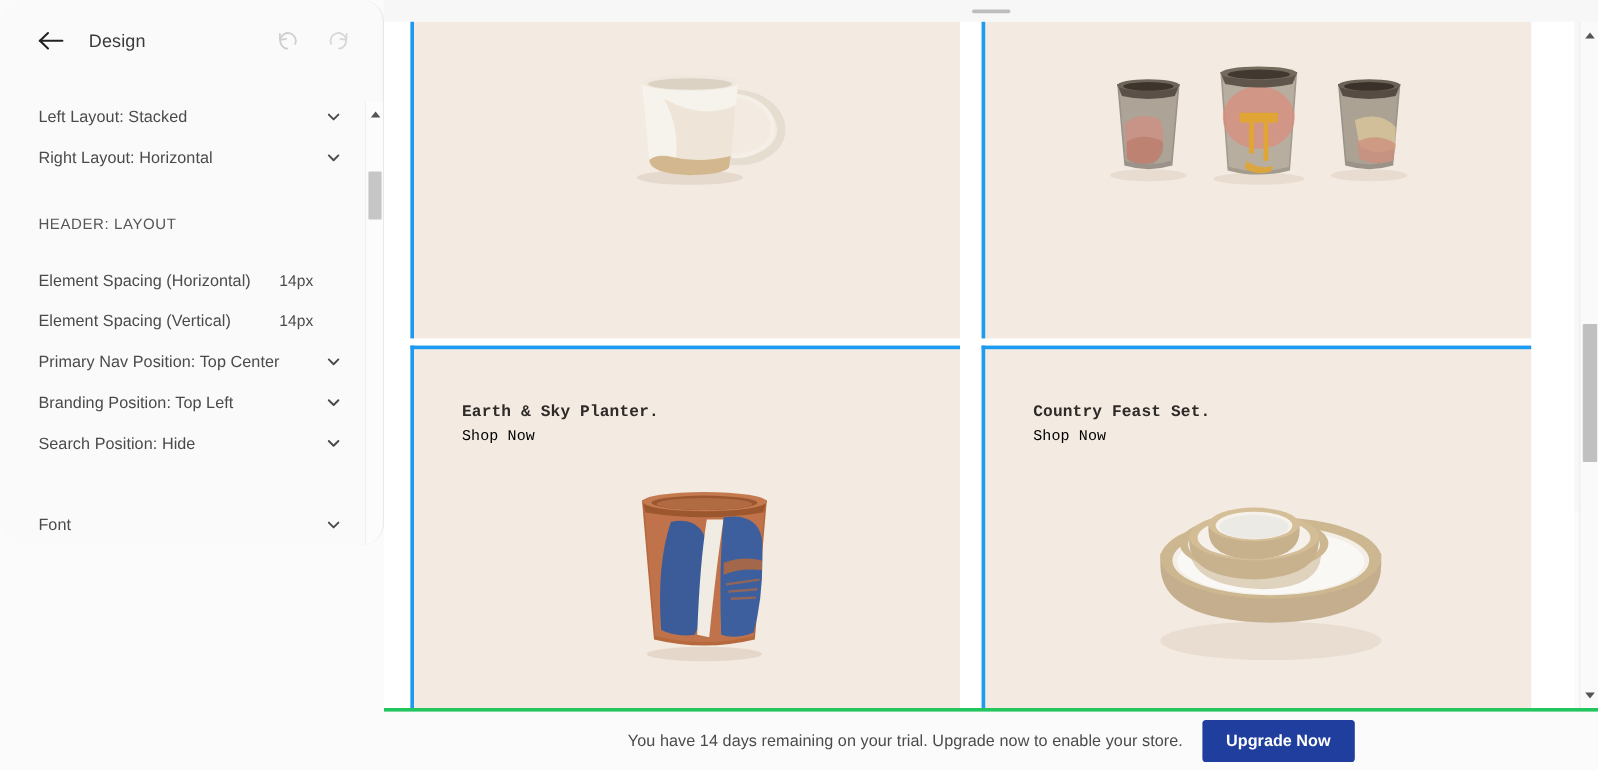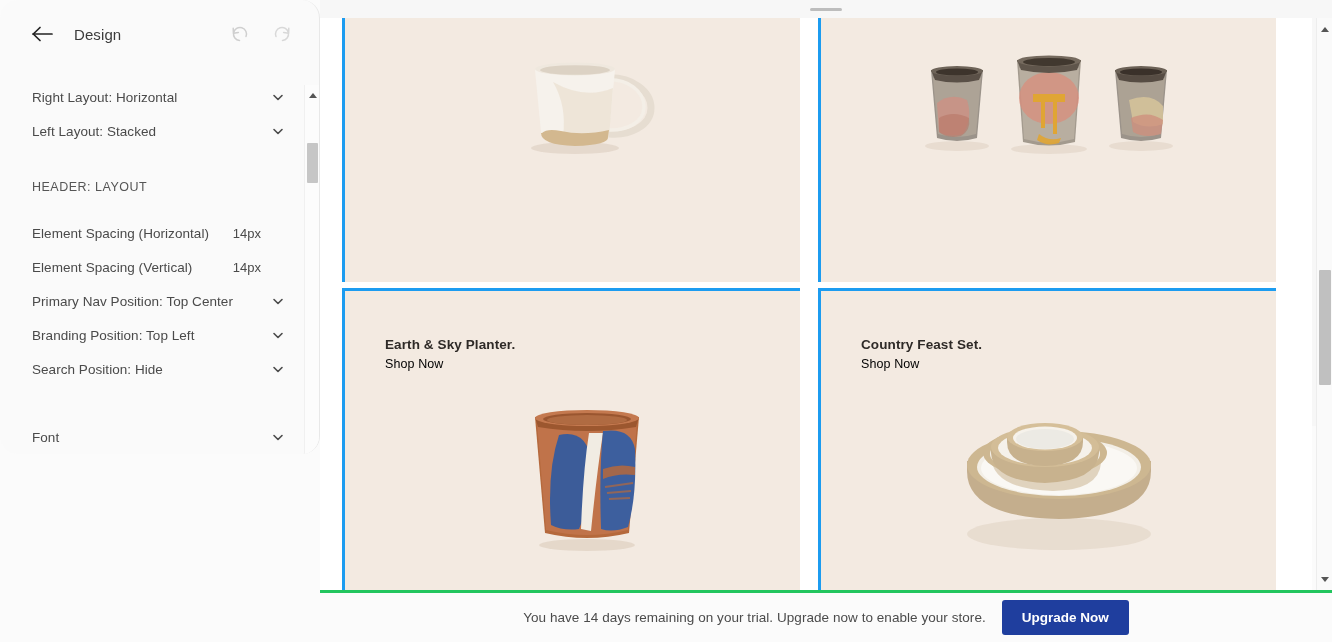--- a/index.html
+++ b/index.html
@@ -91,20 +91,21 @@
     position: absolute; left: 2px; top: 58px;
     width: 11px; height: 40px; background: #c6c6c6; border-radius: 1px;
     cursor: pointer;
   }
 
   
   .canvas-wrap {
     position: absolute; left: 320px; top: 0;
     width: 1012px; height: 426px;
     background: #f7f7f7;
+    font-family: Liberation Mono, monospace;
   }
   .drag-handle {
     position: absolute; left: 50%; top: 8px; transform: translateX(-50%);
     width: 32px; height: 3px; background: #bdbdbd; border-radius: 2px;
     cursor: ns-resize;
   }
   .preview {
     position: absolute; left: 0; top: 18px;
     width: 992px; height: 572px;
     background: #ffffff; overflow: hidden;
@@ -199,29 +200,29 @@
           </svg>
         </span>
       </div>
     </div>
 
     <div class="sb-scroll">
 
       <div class="gap-sm"></div>
 
       <div class="sb-row">
+        <span class="lbl">Left Layout: Stacked</span>
+        <span class="chev">
+          <svg width="14" height="14" viewBox="0 0 14 14">
+              <path d="M3 5.5 L7 9.5 L11 5.5" stroke="#4a4a4a" stroke-width="1.6" fill="none" stroke-linecap="round" stroke-linejoin="round"></path>
+            </svg>
+        </span>
+      </div>
+      <div class="sb-row">
         <span class="lbl">Right Layout: Horizontal</span>
-        <span class="chev">
-          <svg width="14" height="14" viewBox="0 0 14 14">
-              <path d="M3 5.5 L7 9.5 L11 5.5" stroke="#4a4a4a" stroke-width="1.6" fill="none" stroke-linecap="round" stroke-linejoin="round"></path>
-            </svg>
-        </span>
-      </div>
-      <div class="sb-row">
-        <span class="lbl">Left Layout: Stacked</span>
         <span class="chev">
           <svg width="14" height="14" viewBox="0 0 14 14">
               <path d="M3 5.5 L7 9.5 L11 5.5" stroke="#4a4a4a" stroke-width="1.6" fill="none" stroke-linecap="round" stroke-linejoin="round"></path>
             </svg>
         </span>
       </div>
 
       <div class="gap-md"></div>
 
       <div class="sb-section">HEADER: LAYOUT</div>

